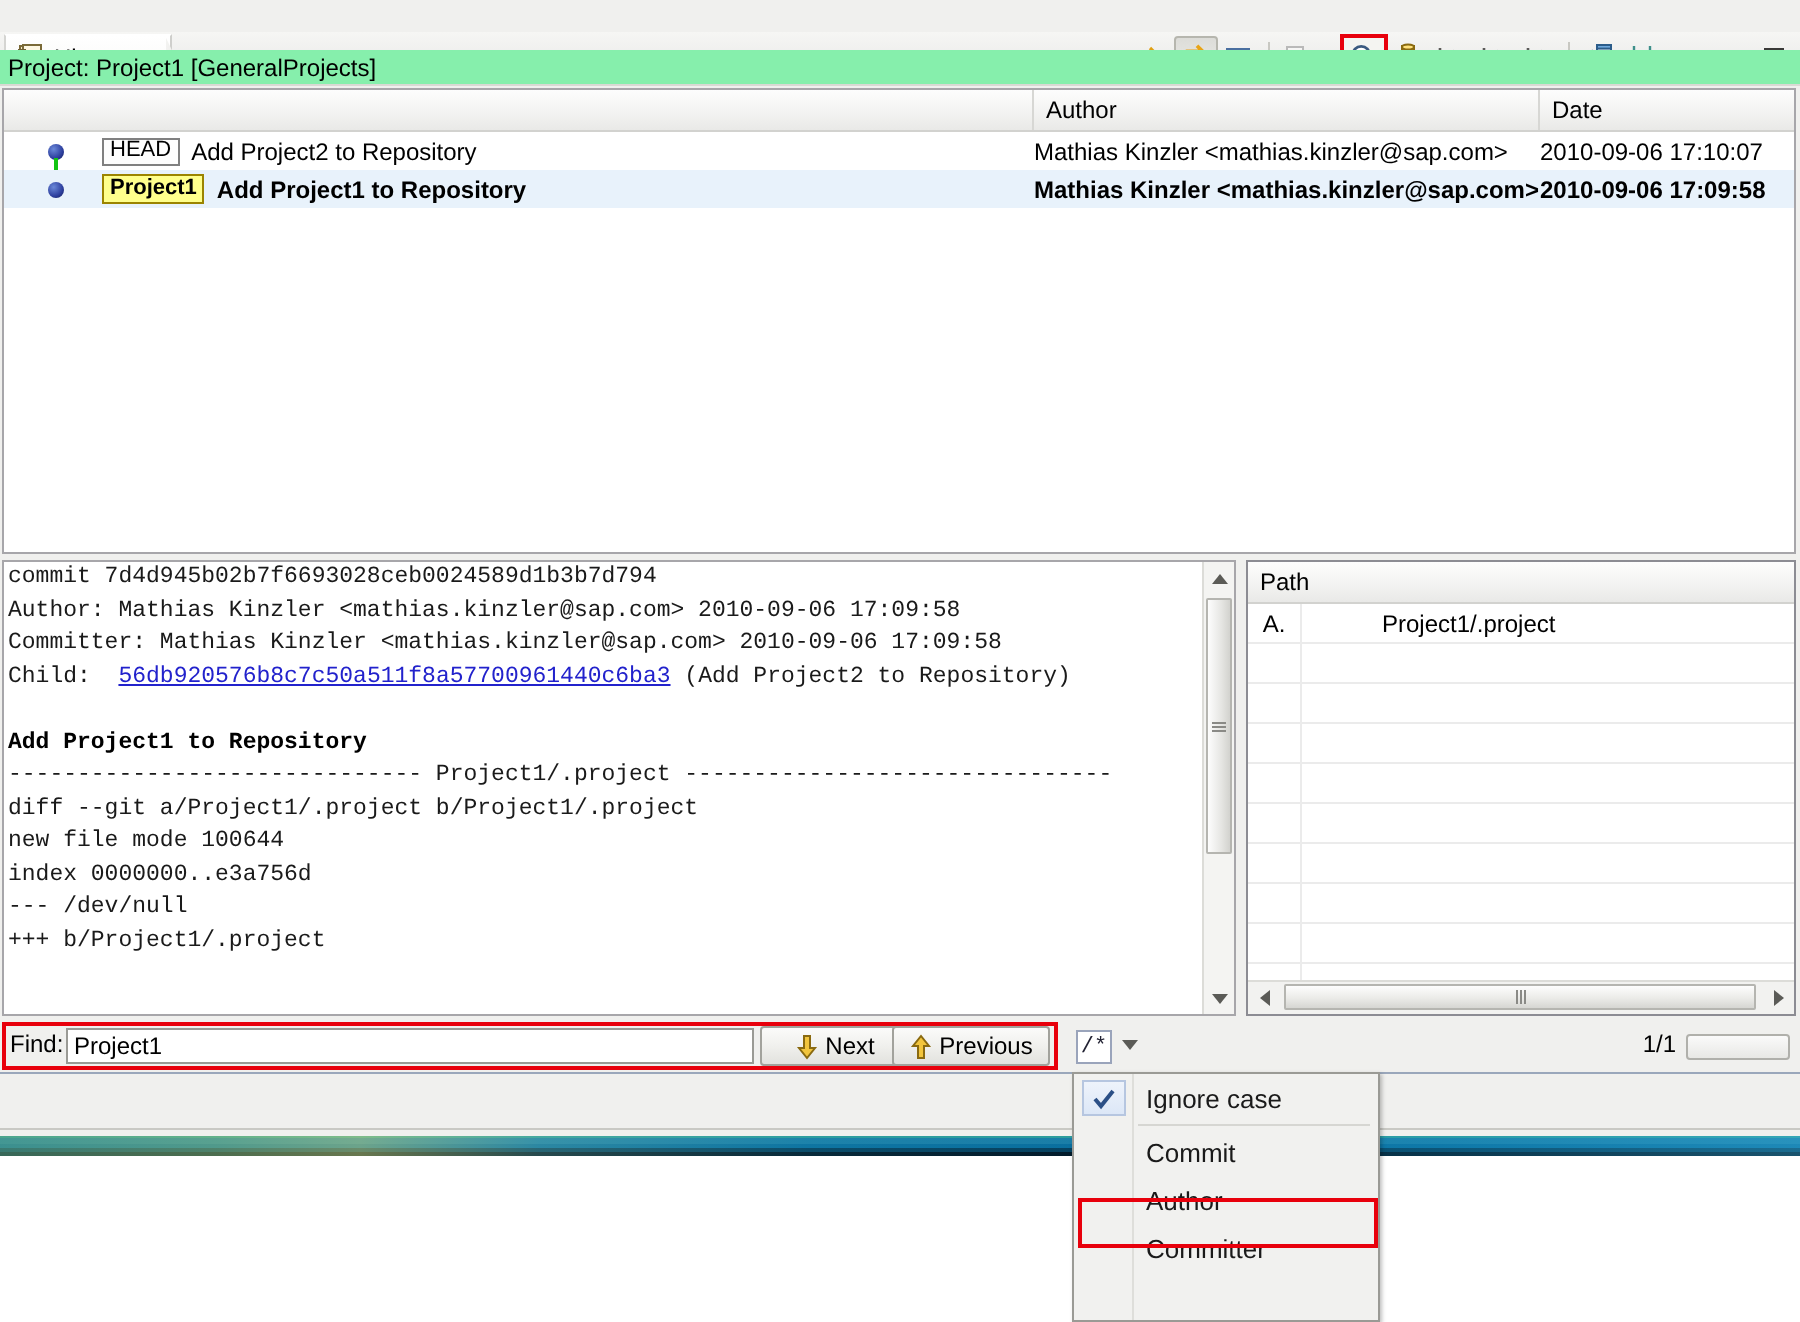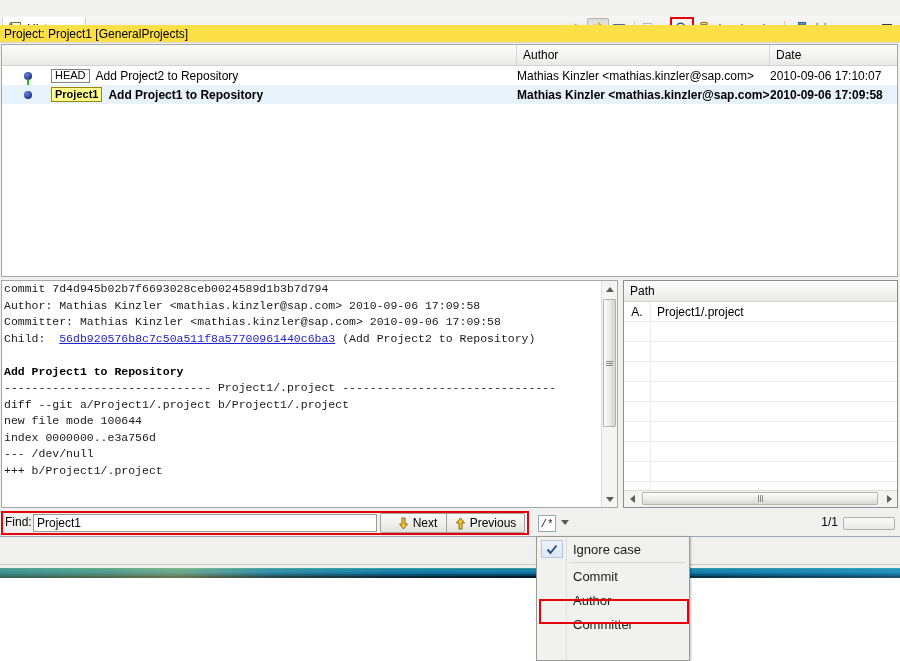--- a/index.html
+++ b/index.html
@@ -115,21 +115,21 @@
   .tb-sep {
     width: 1px; height: 15px; background: #c8c8c2; margin: 0 3px;
   }
   .tb-arrow {
     width: 11px; height: 21px; display:flex; align-items:center; justify-content:center;
   }
 
   
   .viewtitle {
     position: absolute; left: 0; top: 25px; width: 900px; height: 18px;
-    background: #fde047;
+    background: #86efac;
     display: flex; align-items: center;
     padding-left: 4px;
     font-size: 12px; color: #000;
     border-bottom: 1px solid #d9d9d4;
   }
 
   
   .table-wrap {
     position: absolute; left: 1px; top: 44px; width: 897px; height: 233px;
     background: #ffffff;
@@ -257,21 +257,21 @@
   }
   .fh-mode { width: 27px; border-right: 1px solid #d7d7d4; }
   .fh-path { flex: 1; display:flex; align-items:center; padding-left: 6px; font-size: 12px; }
   .frow { display:flex; height: 20px; border-bottom: 1px solid #ebebeb; }
   .frow .m {
     width: 27px; border-right: 1px solid #ebebeb;
     display: flex; align-items: center; justify-content: center;
     font-size: 12px; color:#000;
   }
   .frow .p {
-    flex: 1; display:flex; align-items:center; padding-left: 6px; font-size: 12px; color:#000;
+    flex: 1; display:flex; align-items:center; padding-left: 6px; font-size: 12px; color:#000;margin-left:34px;
   }
   .frow.empty .p, .frow.empty .m { color: transparent; }
   .hsb {
     position: absolute; left: 0; right: 0; bottom: 0; height: 17px;
     background: #f2f2f0; border-top: 1px solid #dcdcd8;
   }
   .hsb .btn { position:absolute; top:0; width:16px; height:16px; display:flex; align-items:center; justify-content:center; }
   .hsb .btn.l { left: 0; }
   .hsb .btn.r { right: 0; }
   .hsb .thumb {

